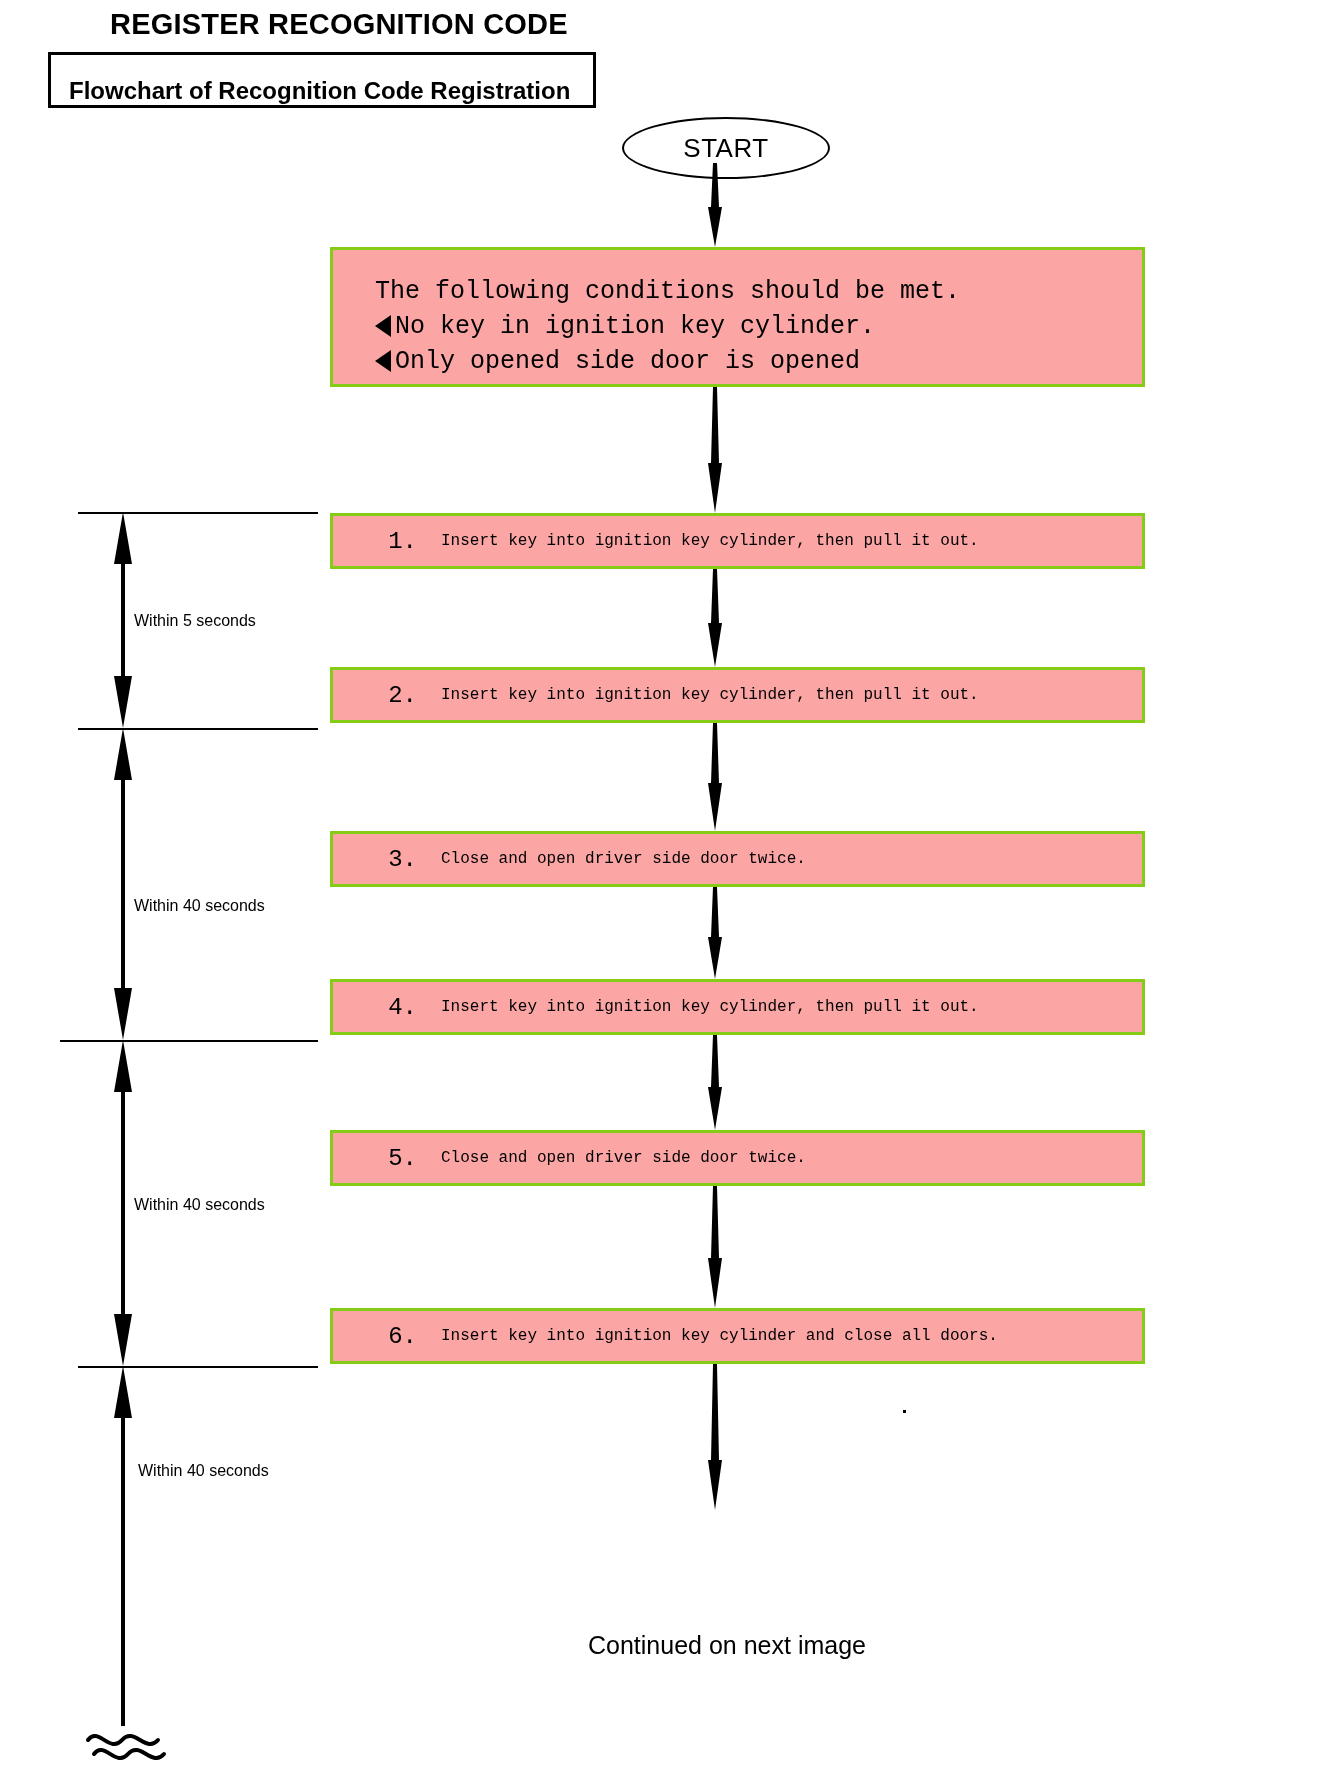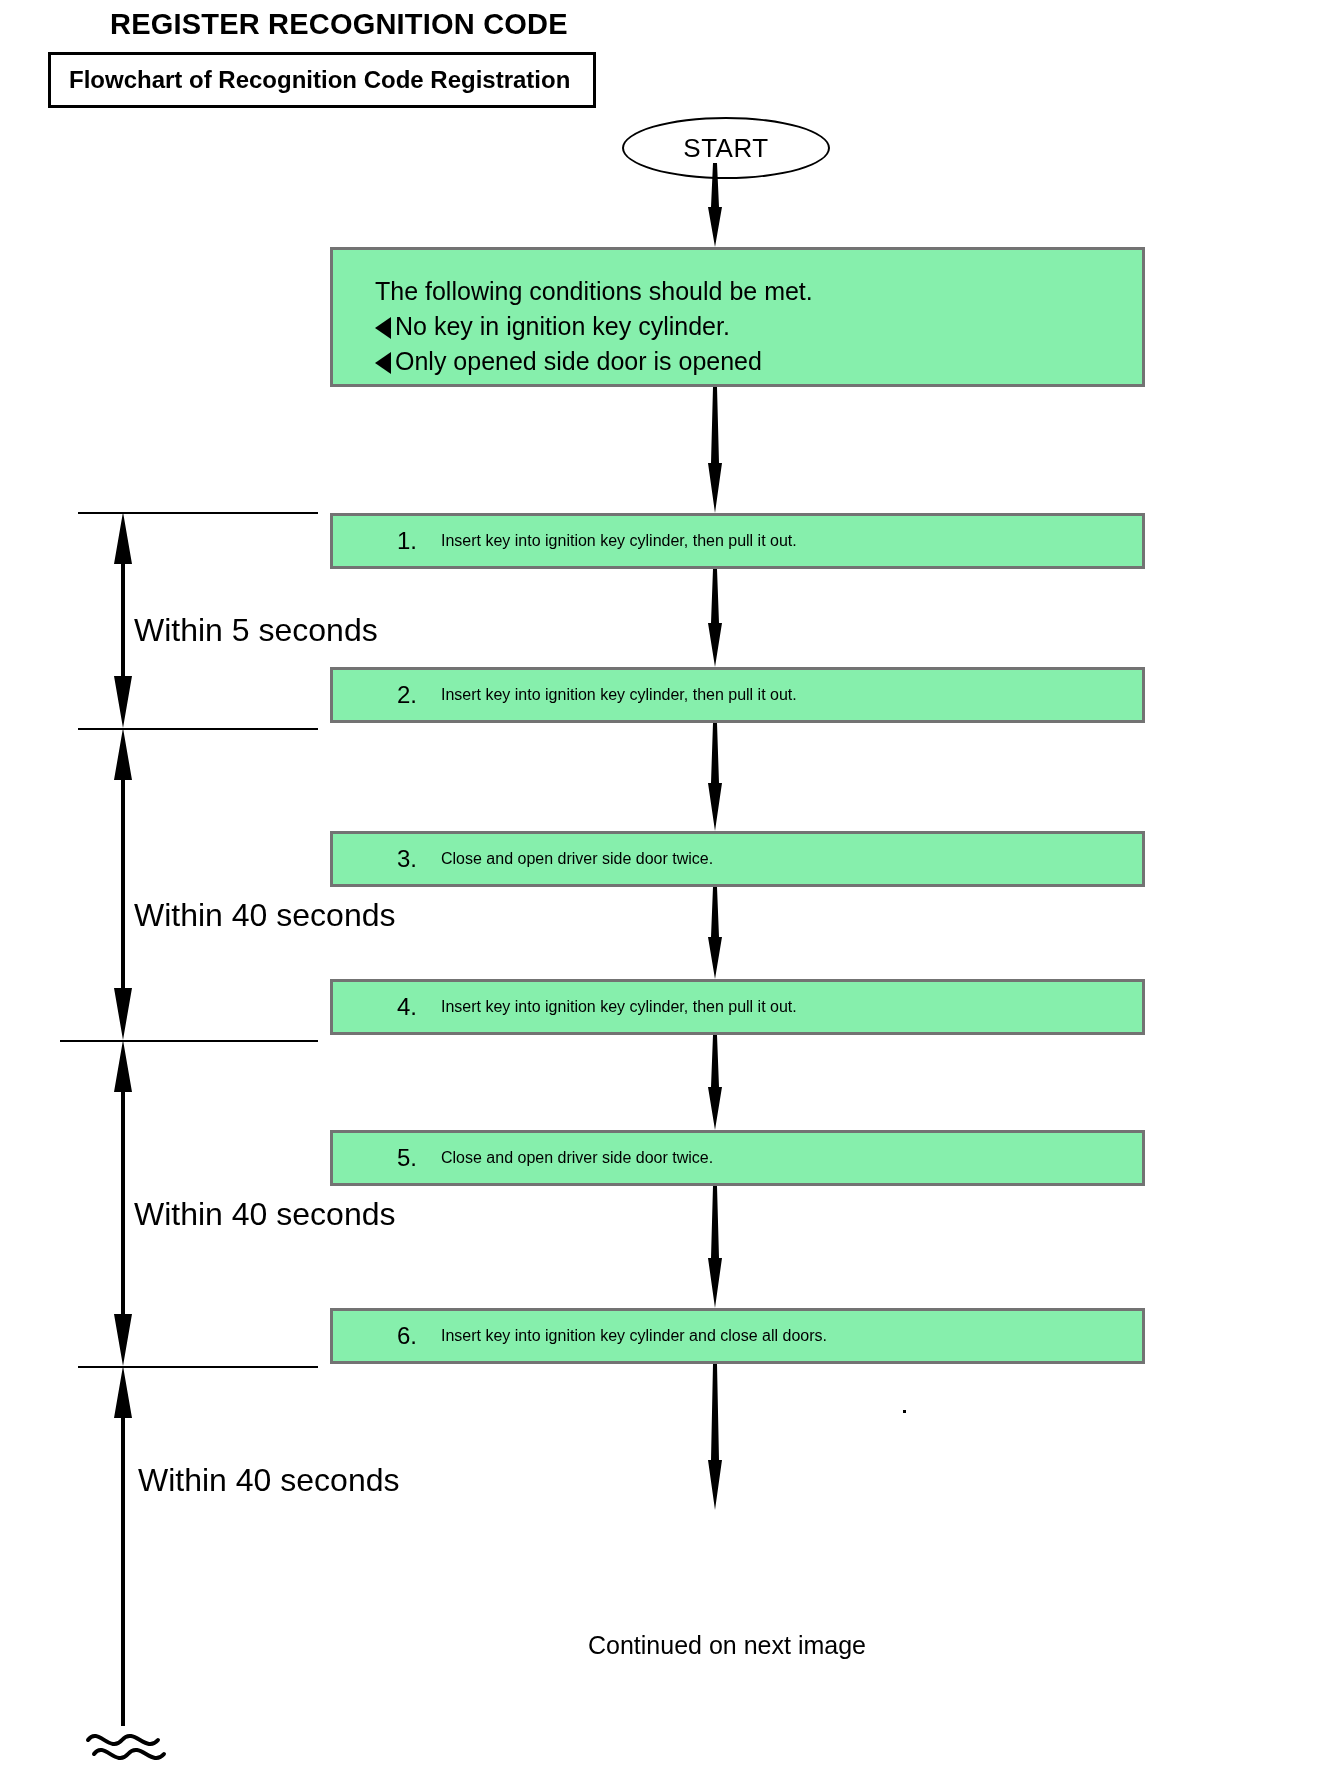--- a/index.html
+++ b/index.html
@@ -32,21 +32,21 @@
   }
   .subtitle-box {
     position: absolute;
     left: 48px;
     top: 52px;
     width: 548px;
     height: 56px;
     border: 3px solid #000;
     box-sizing: border-box;
     display: flex;
-    align-items: center;
+    align-items: flex-end;
   }
   .subtitle-text {
     font-size: 24px;
     font-weight: bold;
     padding-left: 18px;
     white-space: nowrap;
   }
 
   
   .start-ellipse {
@@ -63,23 +63,24 @@
     justify-content: center;
   }
   .start-label {
     font-size: 26px;
     letter-spacing: 0.5px;
   }
 
   
   .flow-box {
     position: absolute;
-    border: 3px solid #737373;
+    border: 3px solid #84cc16;
     box-sizing: border-box;
-    background: #86efac;
+    background: #fca5a5;
+    font-family: Liberation Mono, monospace;
   }
   .cond-box {
     left: 330px;
     top: 247px;
     width: 815px;
     height: 140px;
     padding: 24px 0 0 42px;
   }
   .cond-line {
     font-size: 25px;
@@ -138,21 +139,21 @@
     height: 0;
     border-top: 2.5px solid #000;
   }
   .bracket-arrow {
     position: absolute;
     left: 110px;
   }
   .bracket-arrow svg { display: block; }
   .timing-label {
     position: absolute;
-    font-size: 32px;
+    font-size: 16px;
     white-space: nowrap;
   }
 
   
   .squiggle {
     position: absolute;
     left: 84px;
     top: 1724px;
   }
   .squiggle svg { display: block; }

